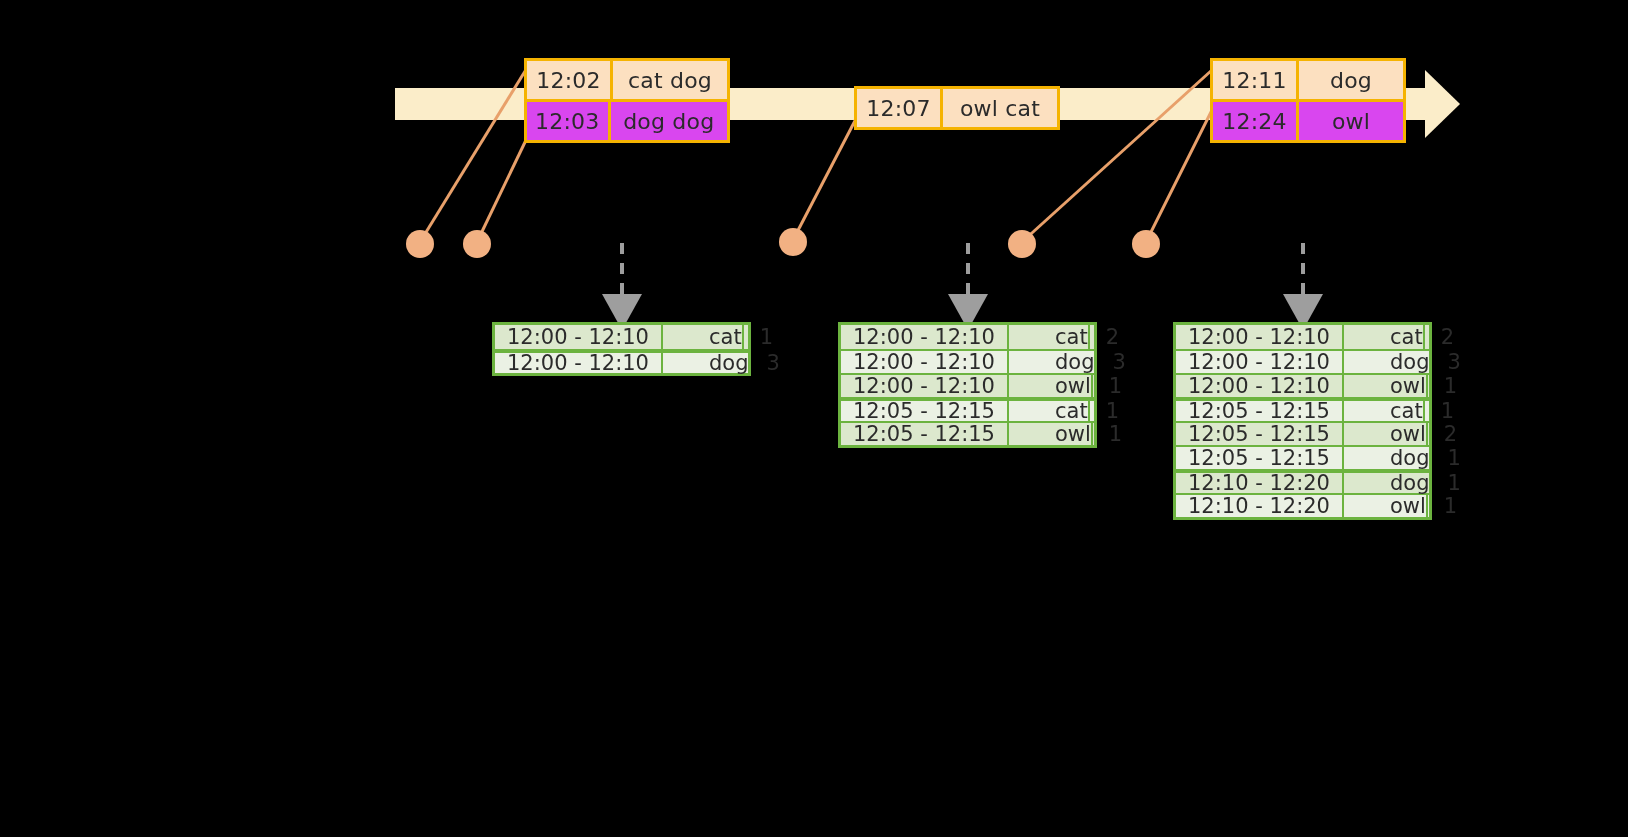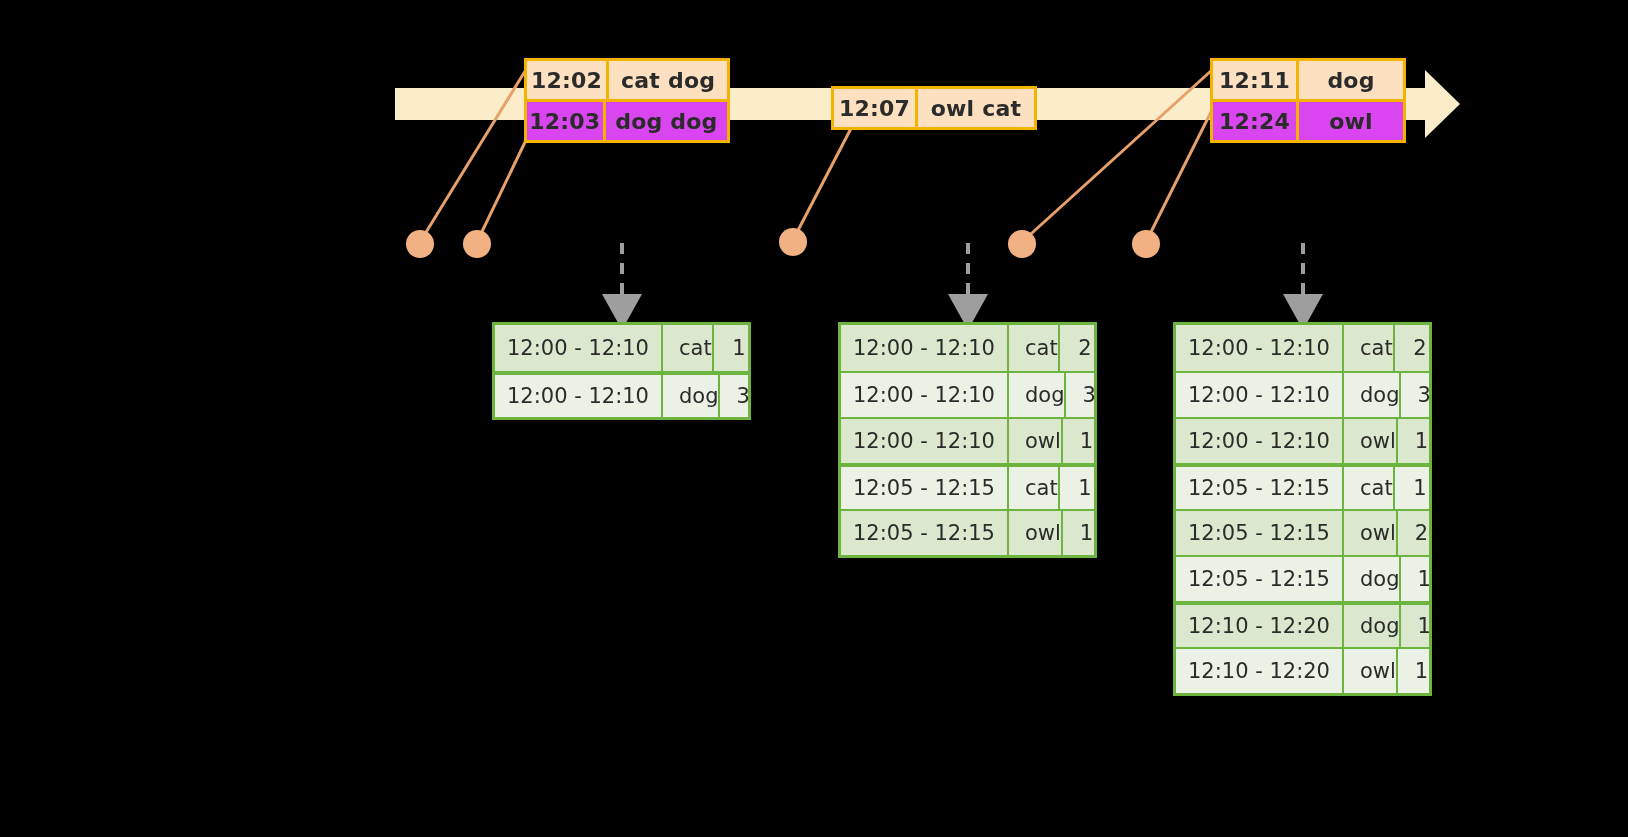--- a/index.html
+++ b/index.html
@@ -51,21 +51,20 @@
 
   .ev-time, .ev-words {
     box-sizing: border-box;
     display: flex;
     align-items: center;
     justify-content: center;
     font-size: 22px;
     color: #2b2b2b;
     letter-spacing: 0.2px;
     white-space: nowrap;
-    font-weight: bold;
   }
   .ev-time {
     width: 86px;
     height: 38px;
     border-right: 3px solid #F5B301;
   }
   .ev-words {
     height: 38px;
     padding: 6px 14px;
     flex: 1 1 auto;
@@ -76,21 +75,21 @@
   .result-table {
     position: absolute;
     z-index: 3;
     border: 3px solid #6CB33F;
     box-sizing: border-box;
     background: #FFFFFF;
   }
   .res-row {
     display: flex;
     box-sizing: border-box;
-    height: 46px;
+    height: 24px;
     gap: 16px;
   }
   .res-row + .res-row { border-top: 2px solid #6CB33F; }
   .res-row.group-end + .res-row { border-top: 4px solid #6CB33F; }
   .res-row.shade-a { background: #DCE8CD; }
   .res-row.shade-b { background: #EBF1E4; }
 
   .res-win, .res-word, .res-count {
     box-sizing: border-box;
     display: flex;
@@ -100,20 +99,21 @@
     color: #2b2b2b;
     white-space: nowrap;
   }
   .res-win {
     border-right: 2px solid #6CB33F;
     padding: 0 12px;
   }
   .res-word {
     border-right: 2px solid #6CB33F;
     width: 62px;
+    margin-left: 30px;
   }
   .res-count { width: 44px; }
 </style>
 </head>
 <body>
 
 <div id="stage">
 
   <svg class="layer connectors" viewBox="0 0 1628 837">
     <defs>
@@ -154,21 +154,21 @@
     <div class="event-row shade-a">
       <div class="ev-time">12:02</div>
       <div class="ev-words">cat dog</div>
     </div>
     <div class="event-row shade-b">
       <div class="ev-time">12:03</div>
       <div class="ev-words">dog dog</div>
     </div>
   </div>
 
-  <div class="event-box" style="left:831px; top:86px; width:206px;">
+  <div class="event-box" style="left:854px; top:86px; width:206px;">
     <div class="event-row shade-a">
       <div class="ev-time">12:07</div>
       <div class="ev-words">owl cat</div>
     </div>
   </div>
 
   <div class="event-box" style="left:1210px; top:58px; width:196px;">
     <div class="event-row shade-a">
       <div class="ev-time">12:11</div>
       <div class="ev-words">dog</div>

